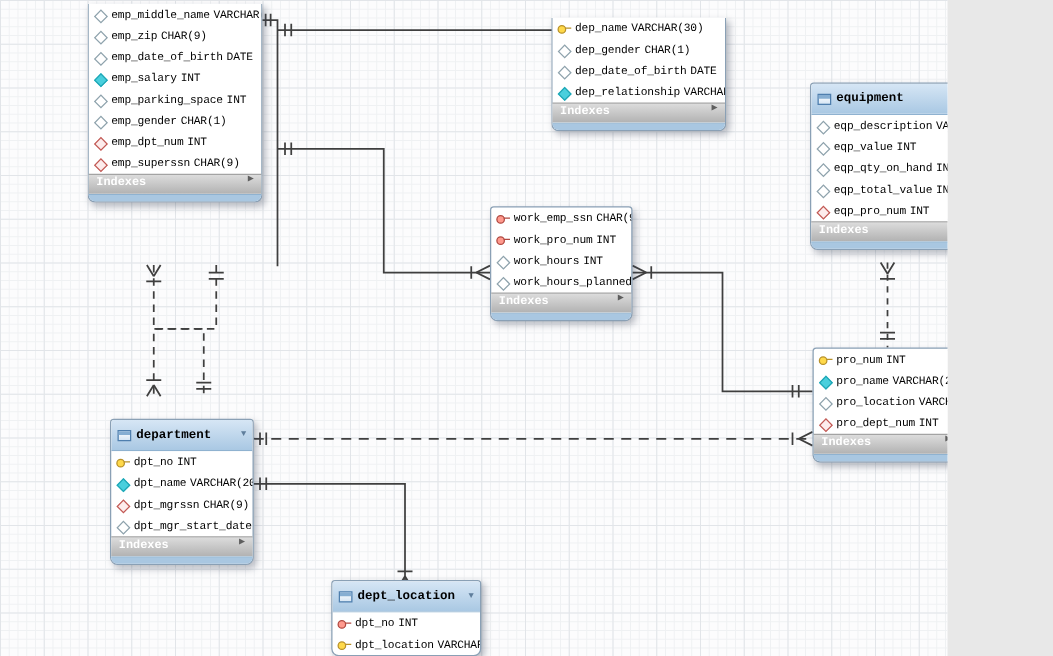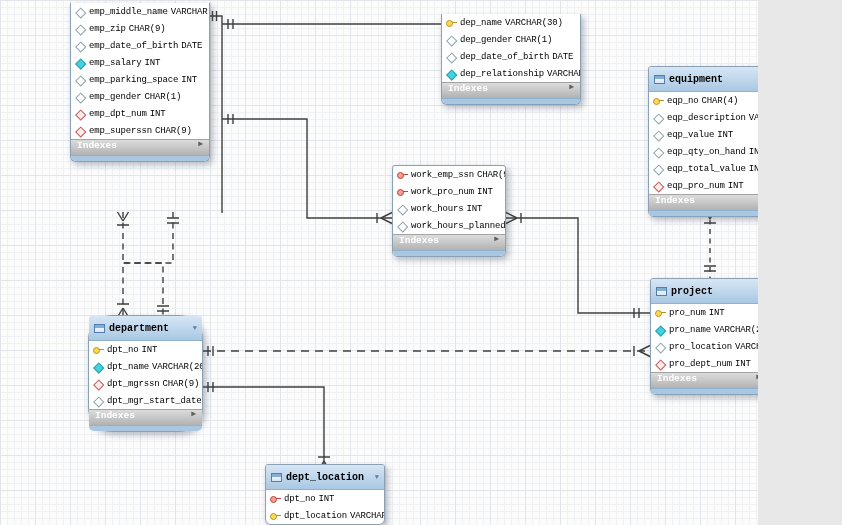--- a/index.html
+++ b/index.html
@@ -190,25 +190,20 @@
       </div>
       <div class="tstrip"></div>
     </div>
   <div class="tbl" style="left:648px;top:66px;width:130px;">
       <div class="thead">
         <span class="tbl-ic"></span>
         <span class="tname">equipment</span>
         <span class="chev">▼</span>
       </div>
       <div class="row">
-        <span class="ic key"></span>
-        <span class="cname">eqp_no</span>
-        <span class="ctype">CHAR(4)</span>
-      </div>
-      <div class="row">
         <span class="ic dia"></span>
         <span class="cname">eqp_description</span>
         <span class="ctype">VARCHAR(15)</span>
       </div>
       <div class="row">
         <span class="ic dia"></span>
         <span class="cname">eqp_value</span>
         <span class="ctype">INT</span>
       </div>
       <div class="row">
@@ -253,25 +248,20 @@
         <span class="cname">work_hours_planned</span>
         <span class="ctype">INT</span>
       </div>
       <div class="tfoot">
         <span>Indexes</span>
         <span class="arr">▶</span>
       </div>
       <div class="tstrip"></div>
     </div>
   <div class="tbl" style="left:650px;top:278px;width:118px;">
-      <div class="thead">
-        <span class="tbl-ic"></span>
-        <span class="tname">project</span>
-        <span class="chev">▼</span>
-      </div>
       <div class="row">
         <span class="ic key"></span>
         <span class="cname">pro_num</span>
         <span class="ctype">INT</span>
       </div>
       <div class="row">
         <span class="ic diafill"></span>
         <span class="cname">pro_name</span>
         <span class="ctype">VARCHAR(25)</span>
       </div>
@@ -284,21 +274,21 @@
         <span class="ic diared"></span>
         <span class="cname">pro_dept_num</span>
         <span class="ctype">INT</span>
       </div>
       <div class="tfoot">
         <span>Indexes</span>
         <span class="arr">▶</span>
       </div>
       <div class="tstrip"></div>
     </div>
-  <div class="tbl" style="left:88px;top:315px;width:115px;border-radius:24px;">
+  <div class="tbl" style="left:88px;top:335px;width:115px;">
       <div class="thead">
         <span class="tbl-ic"></span>
         <span class="tname">department</span>
         <span class="chev">▼</span>
       </div>
       <div class="row">
         <span class="ic key"></span>
         <span class="cname">dpt_no</span>
         <span class="ctype">INT</span>
       </div>

